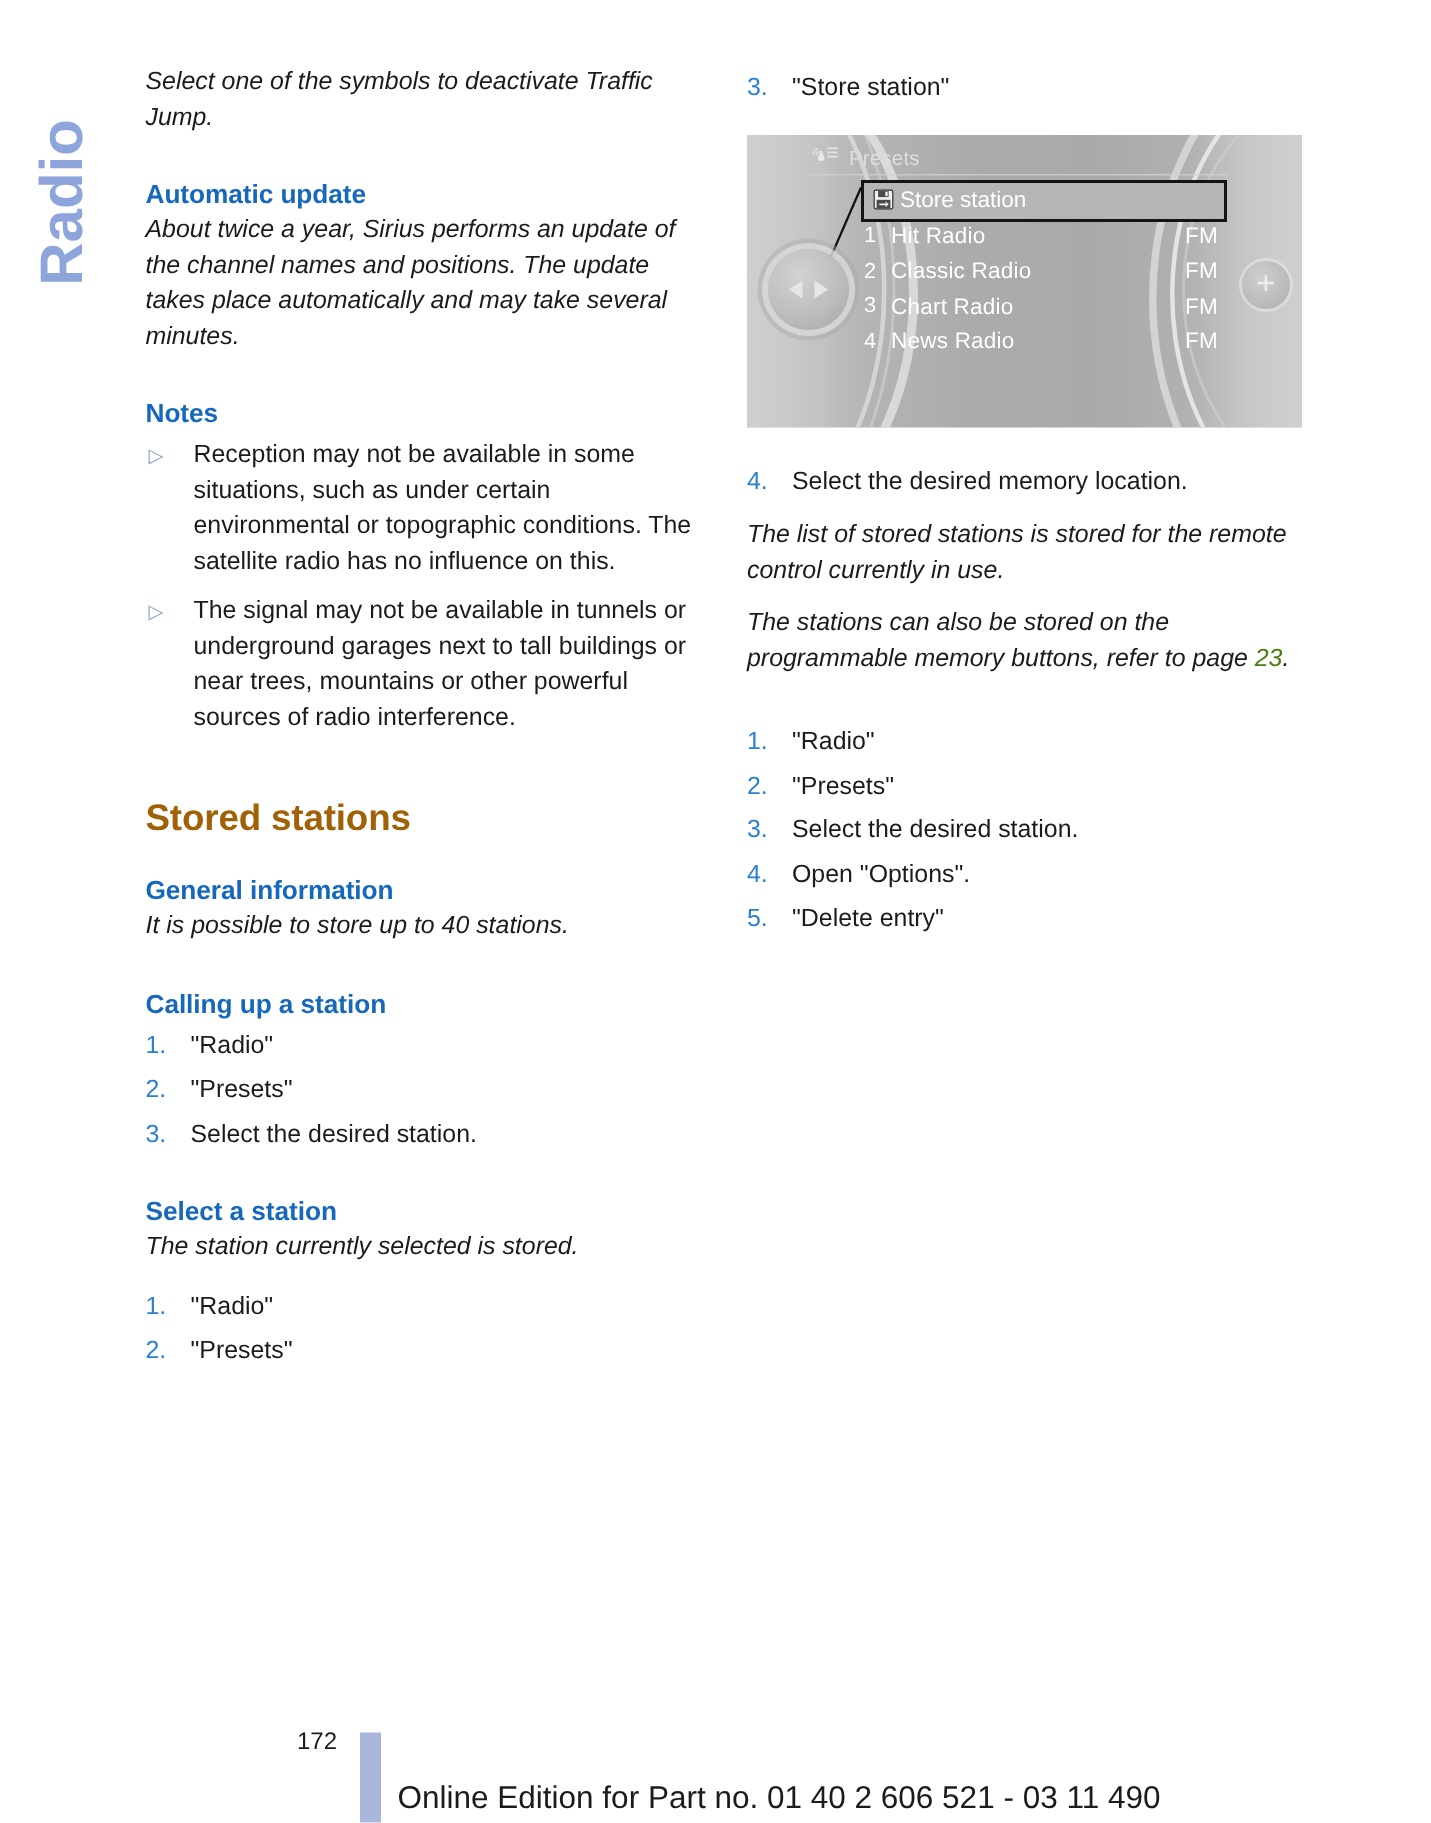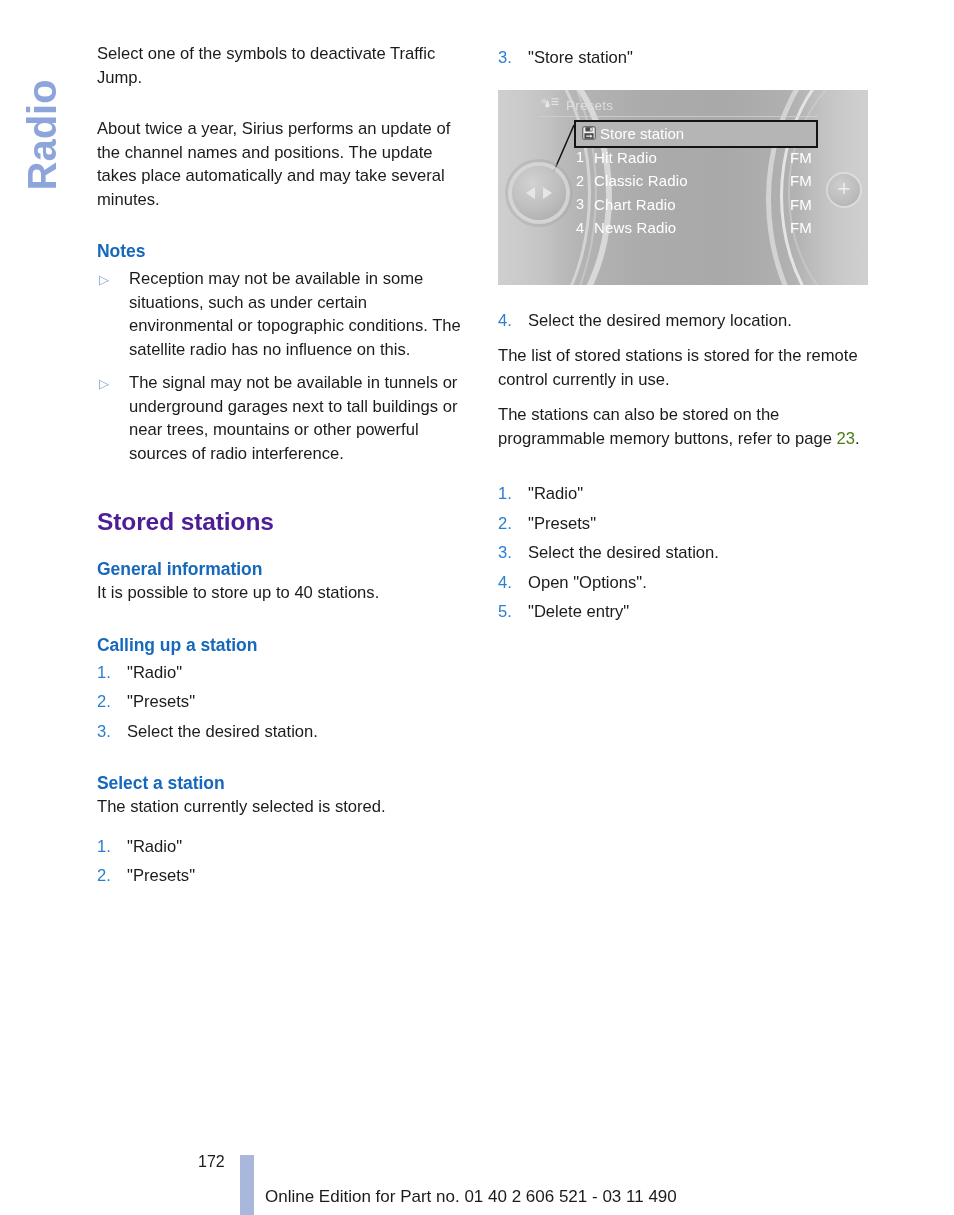--- a/index.html
+++ b/index.html
@@ -47,32 +47,33 @@
   }
   .col-left  { left: 97px; }
   .col-right { left: 498px; }
 
   
   p.body {
     margin: 0 0 0 0;
     font-size: 16.6px;
     line-height: 23.5px;
     color: #1b1b1b;
+    font-style: italic;
   }
   .gap-sm { height: 12px; }
   .gap-md { height: 20px; }
   .gap-lg { height: 28px; }
   .gap-xl { height: 42px; }
 
   h1.h-major {
     margin: 0;
     font-size: 24.5px;
     line-height: 30px;
     font-weight: bold;
-    color: #4c1d95;
+    color: #a16207;
     letter-spacing: -0.1px;
   }
   h2.h-sub {
     margin: 0;
     font-size: 17.5px;
     line-height: 24px;
     font-weight: bold;
     color: #1668bd;
     letter-spacing: -0.05px;
   }
@@ -303,38 +304,39 @@
   .footer-pageno {
     position: absolute;
     left: 198px; top: 1153px;
     font-size: 16px;
     color: #1b1b1b;
     text-align: right;
   }
   .footer-text {
     position: absolute;
     left: 265px; top: 1187px;
-    font-size: 17px;
+    font-size: 21px;
     color: #1b1b1b;
     white-space: nowrap;
   }
 </style>
 </head>
 <body>
 
 <div class="side-tab">
   <div class="side-tab-label">Radio</div>
 </div>
 
 <div class="col col-left">
 
   <p class="body">Select one of the symbols to deactivate Traffic Jump.</p>
 
   <div class="gap-lg"></div>
 
+  <h2 class="h-sub">Automatic update</h2>
   <p class="body">About twice a year, Sirius performs an update of the channel names and positions. The update takes place automatically and may take several minutes.</p>
 
   <div class="gap-lg"></div>
 
   <h2 class="h-sub">Notes</h2>
 
   <ul class="bullets">
     <li>
       <span class="marker">▷</span>
       <span>Reception may not be available in some situations, such as under certain environmental or topographic conditions. The satellite radio has no influence on this.</span>

